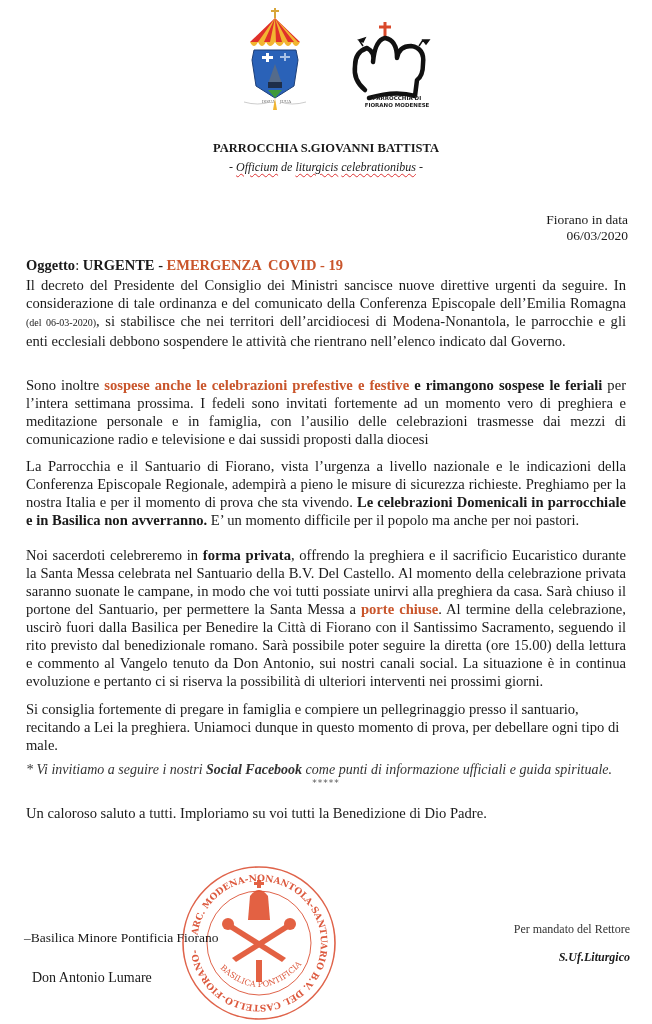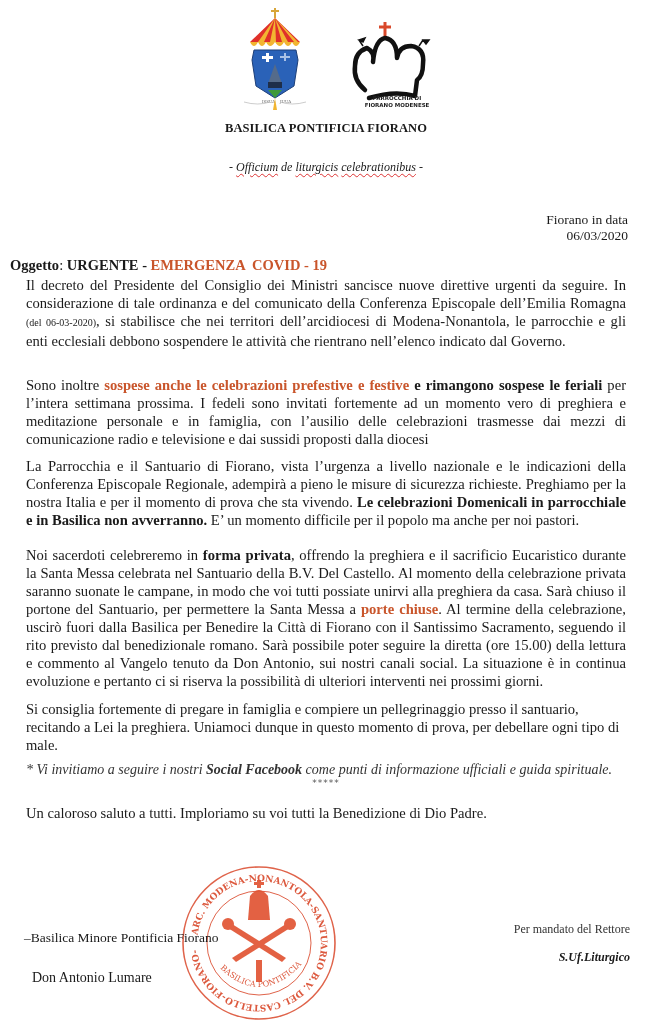--- a/index.html
+++ b/index.html
@@ -16,21 +16,21 @@
     position: absolute; left: 352px; top: 89px; width: 90px; text-align: center;
     font-family: "DejaVu Sans", "Liberation Sans", sans-serif; font-size: 5.5px; font-weight: bold;
     color: #222; line-height: 7px;
   }
   .hdr { position: absolute; left: 0; width: 652px; text-align: center; font-family: "Liberation Serif", serif; }
   .hdr1 { top: 121px; font-weight: bold; font-size: 12.5px; letter-spacing: 0.1px; }
   .hdr2 { top: 141px; font-weight: bold; font-size: 12.5px; }
   .hdr3 { top: 160px; font-style: italic; font-size: 12px; }
   .hdr3 .sq { text-decoration: underline wavy #d33; text-decoration-thickness: 1px; text-underline-offset: 2px; }
   .date { position: absolute; right: 24px; top: 212px; text-align: right; font-family: "Liberation Serif", serif; font-size: 13.5px; line-height: 16px; margin-left: 36px; }
-  .subject { position: absolute; left: 10px; top: 257px; font-family: "Liberation Serif", serif; font-weight: bold; font-size: 14.5px; }
+  .subject { position: absolute; left: 26px; top: 257px; font-family: "Liberation Serif", serif; font-weight: bold; font-size: 14.5px; }
   .orange { color: #c9552b; }
   .txt {
     position: absolute; left: 26px; width: 600px;
     font-family: "Liberation Serif", serif; font-size: 14.6px; line-height: 18px;
     text-align: justify; color: #1a1a1a;
   }
   .p1 { top: 276px; }
   .p2 { top: 376px; }
   .p3 { top: 457px; }
   .p4 { top: 546px; }
@@ -76,21 +76,21 @@
       <path d="M18 28 L14 22 M14 22 l6 -2 l-2 4 z" stroke="#111" stroke-width="1.5" fill="#111"></path>
       <path d="M74 28 L78 22 M78 22 l6 0 l-3 4 z" stroke="#111" stroke-width="1.5" fill="#111"></path>
       <path d="M20 72 Q8 62 10 48 Q10 34 22 30 Q30 34 28 44 Q30 22 40 20 Q52 22 52 40 Q54 28 66 28 Q80 30 78 46 Q78 58 72 62 L70 78 Q50 72 24 80" fill="none" stroke="#111" stroke-width="4.5" stroke-linecap="round" stroke-linejoin="round"></path>
     </svg>
     <div class="crown-caption">
       <div>PARROCCHIA DI</div>
       <div>FIORANO MODENESE</div>
     </div>
   </div>
 
-  <div class="hdr hdr1">BASILICA PONTIFICIA FIORANO</div>
+  <div class="hdr hdr2">PARROCCHIA S.GIOVANNI BATTISTA</div>
   <div class="hdr hdr3">
     <span>- </span><span class="sq">Officium</span><span> de </span><span class="sq">liturgicis</span><span> </span><span class="sq">celebrationibus</span><span> -</span>
   </div>
 
   <div class="date">
     <div>Fiorano in data</div>
     <div>06/03/2020</div>
   </div>
 
   <div class="subject">

